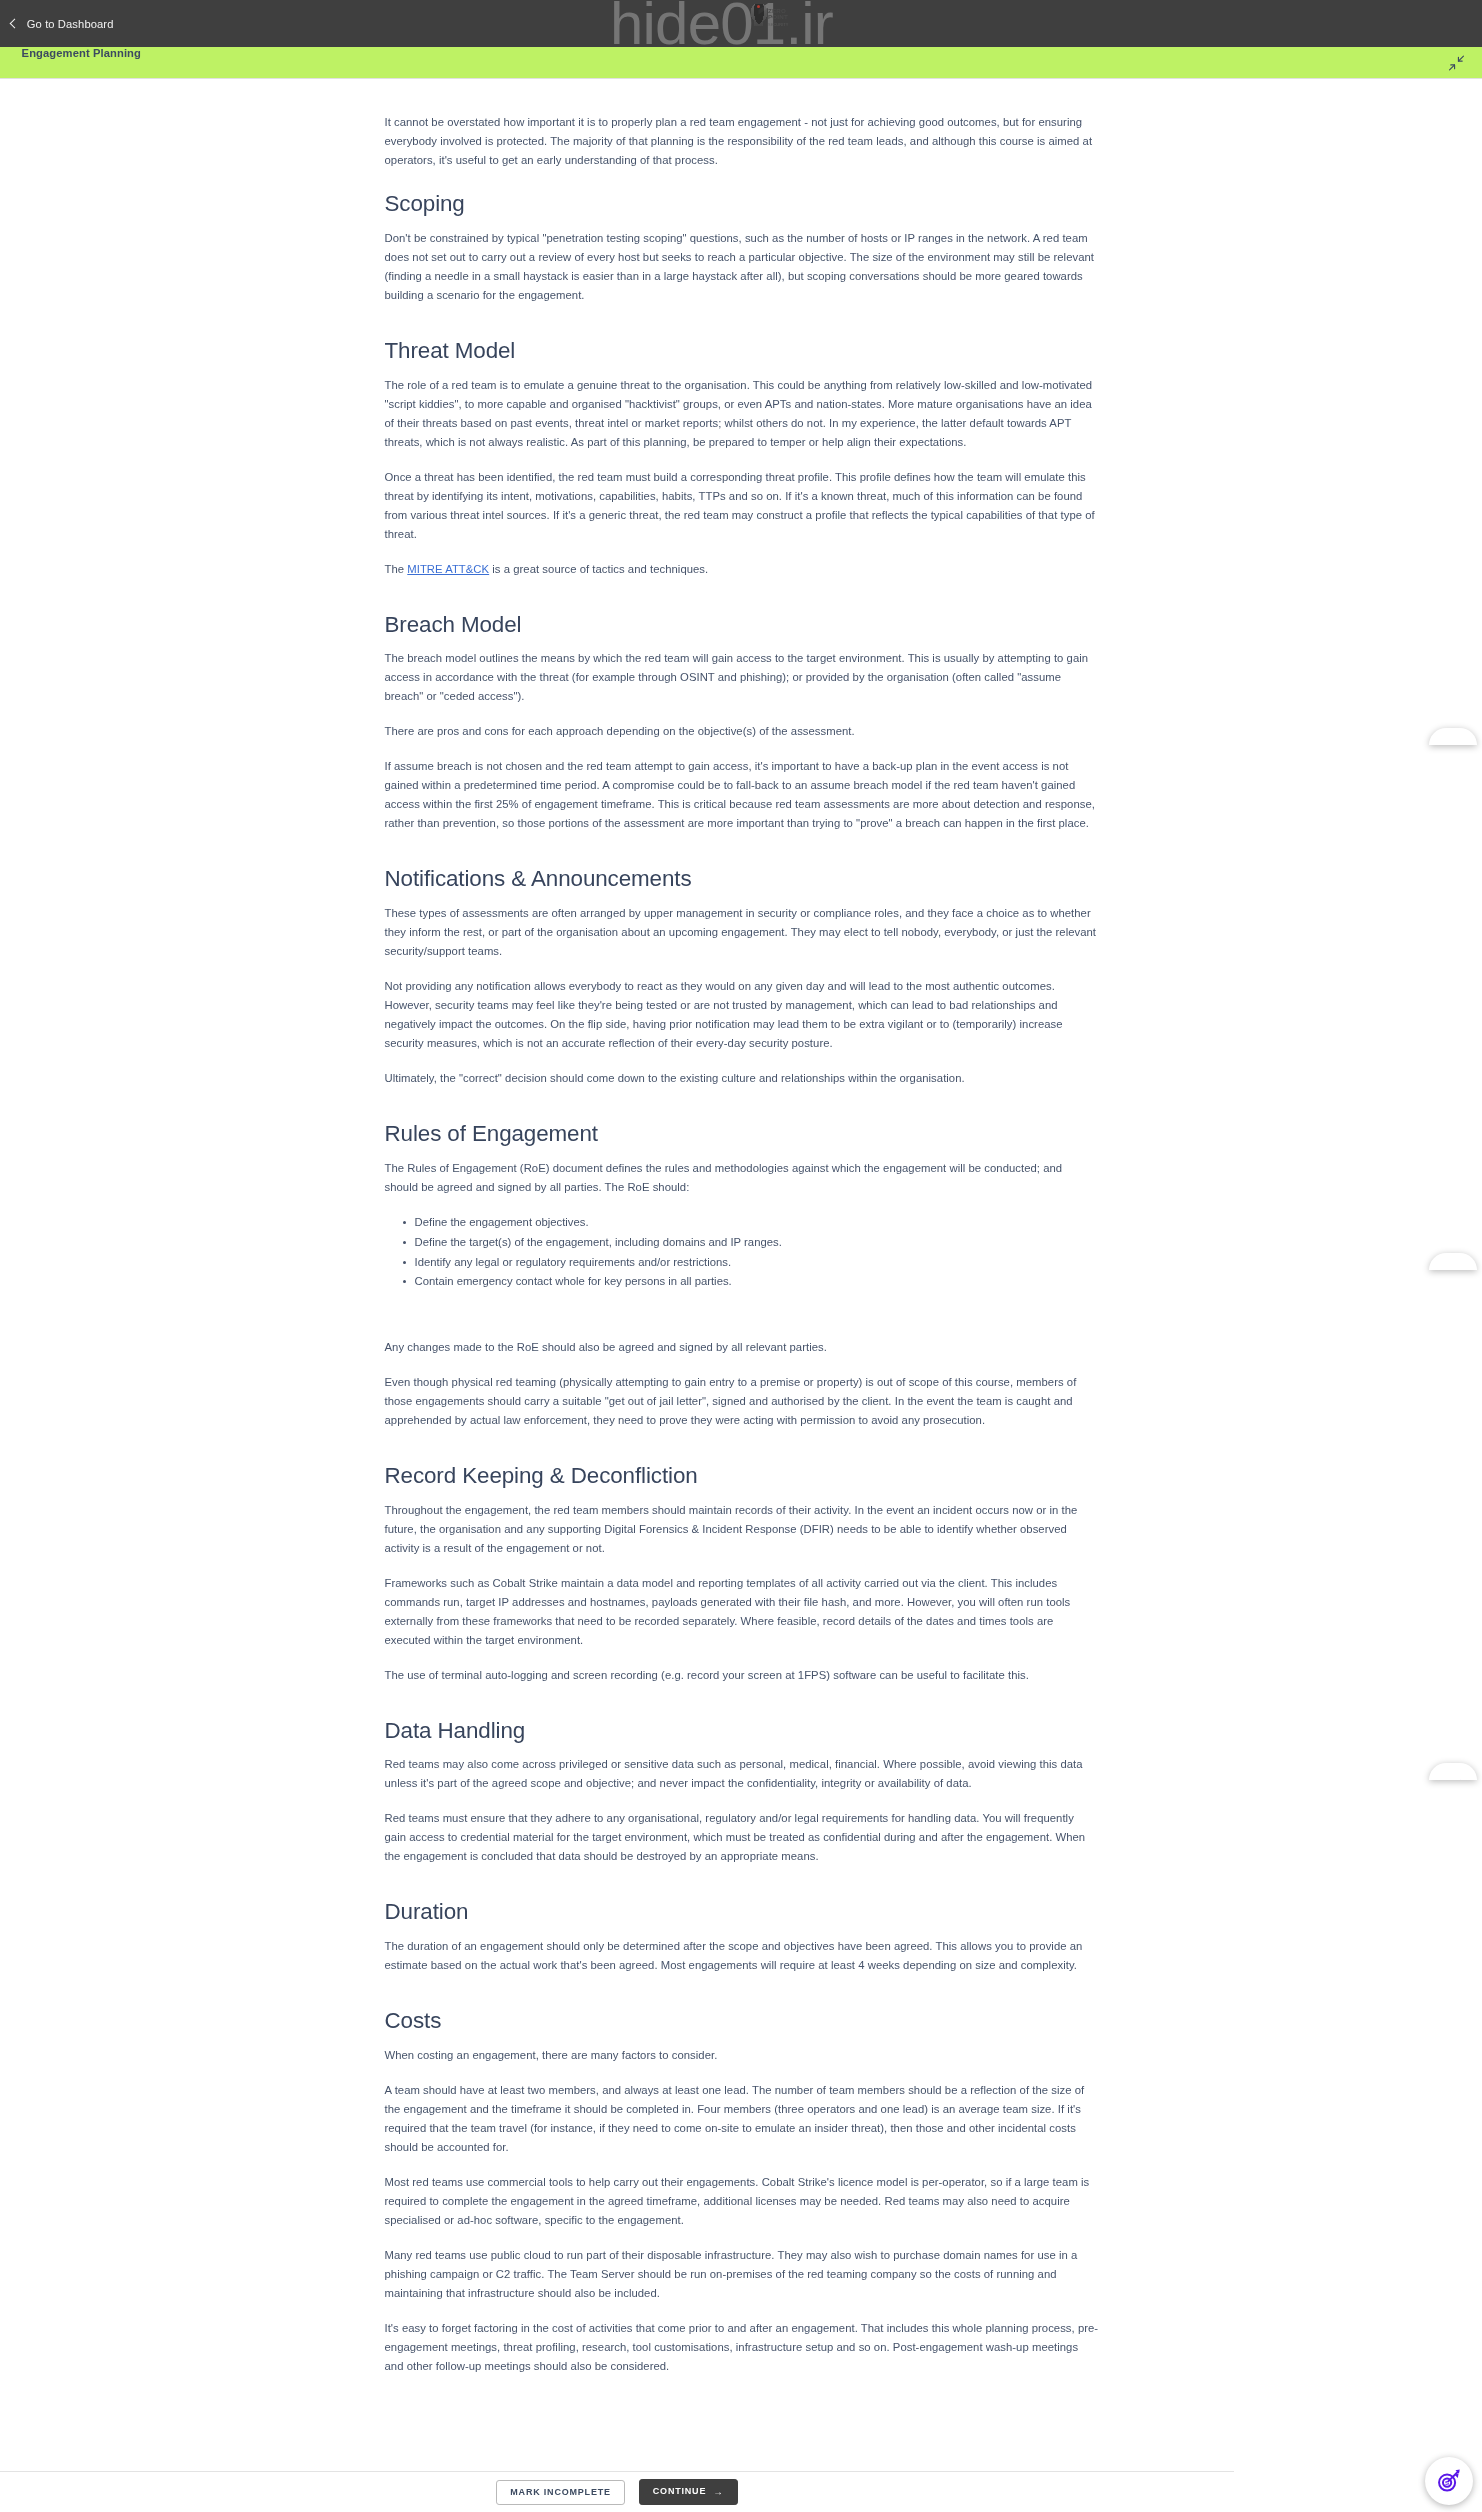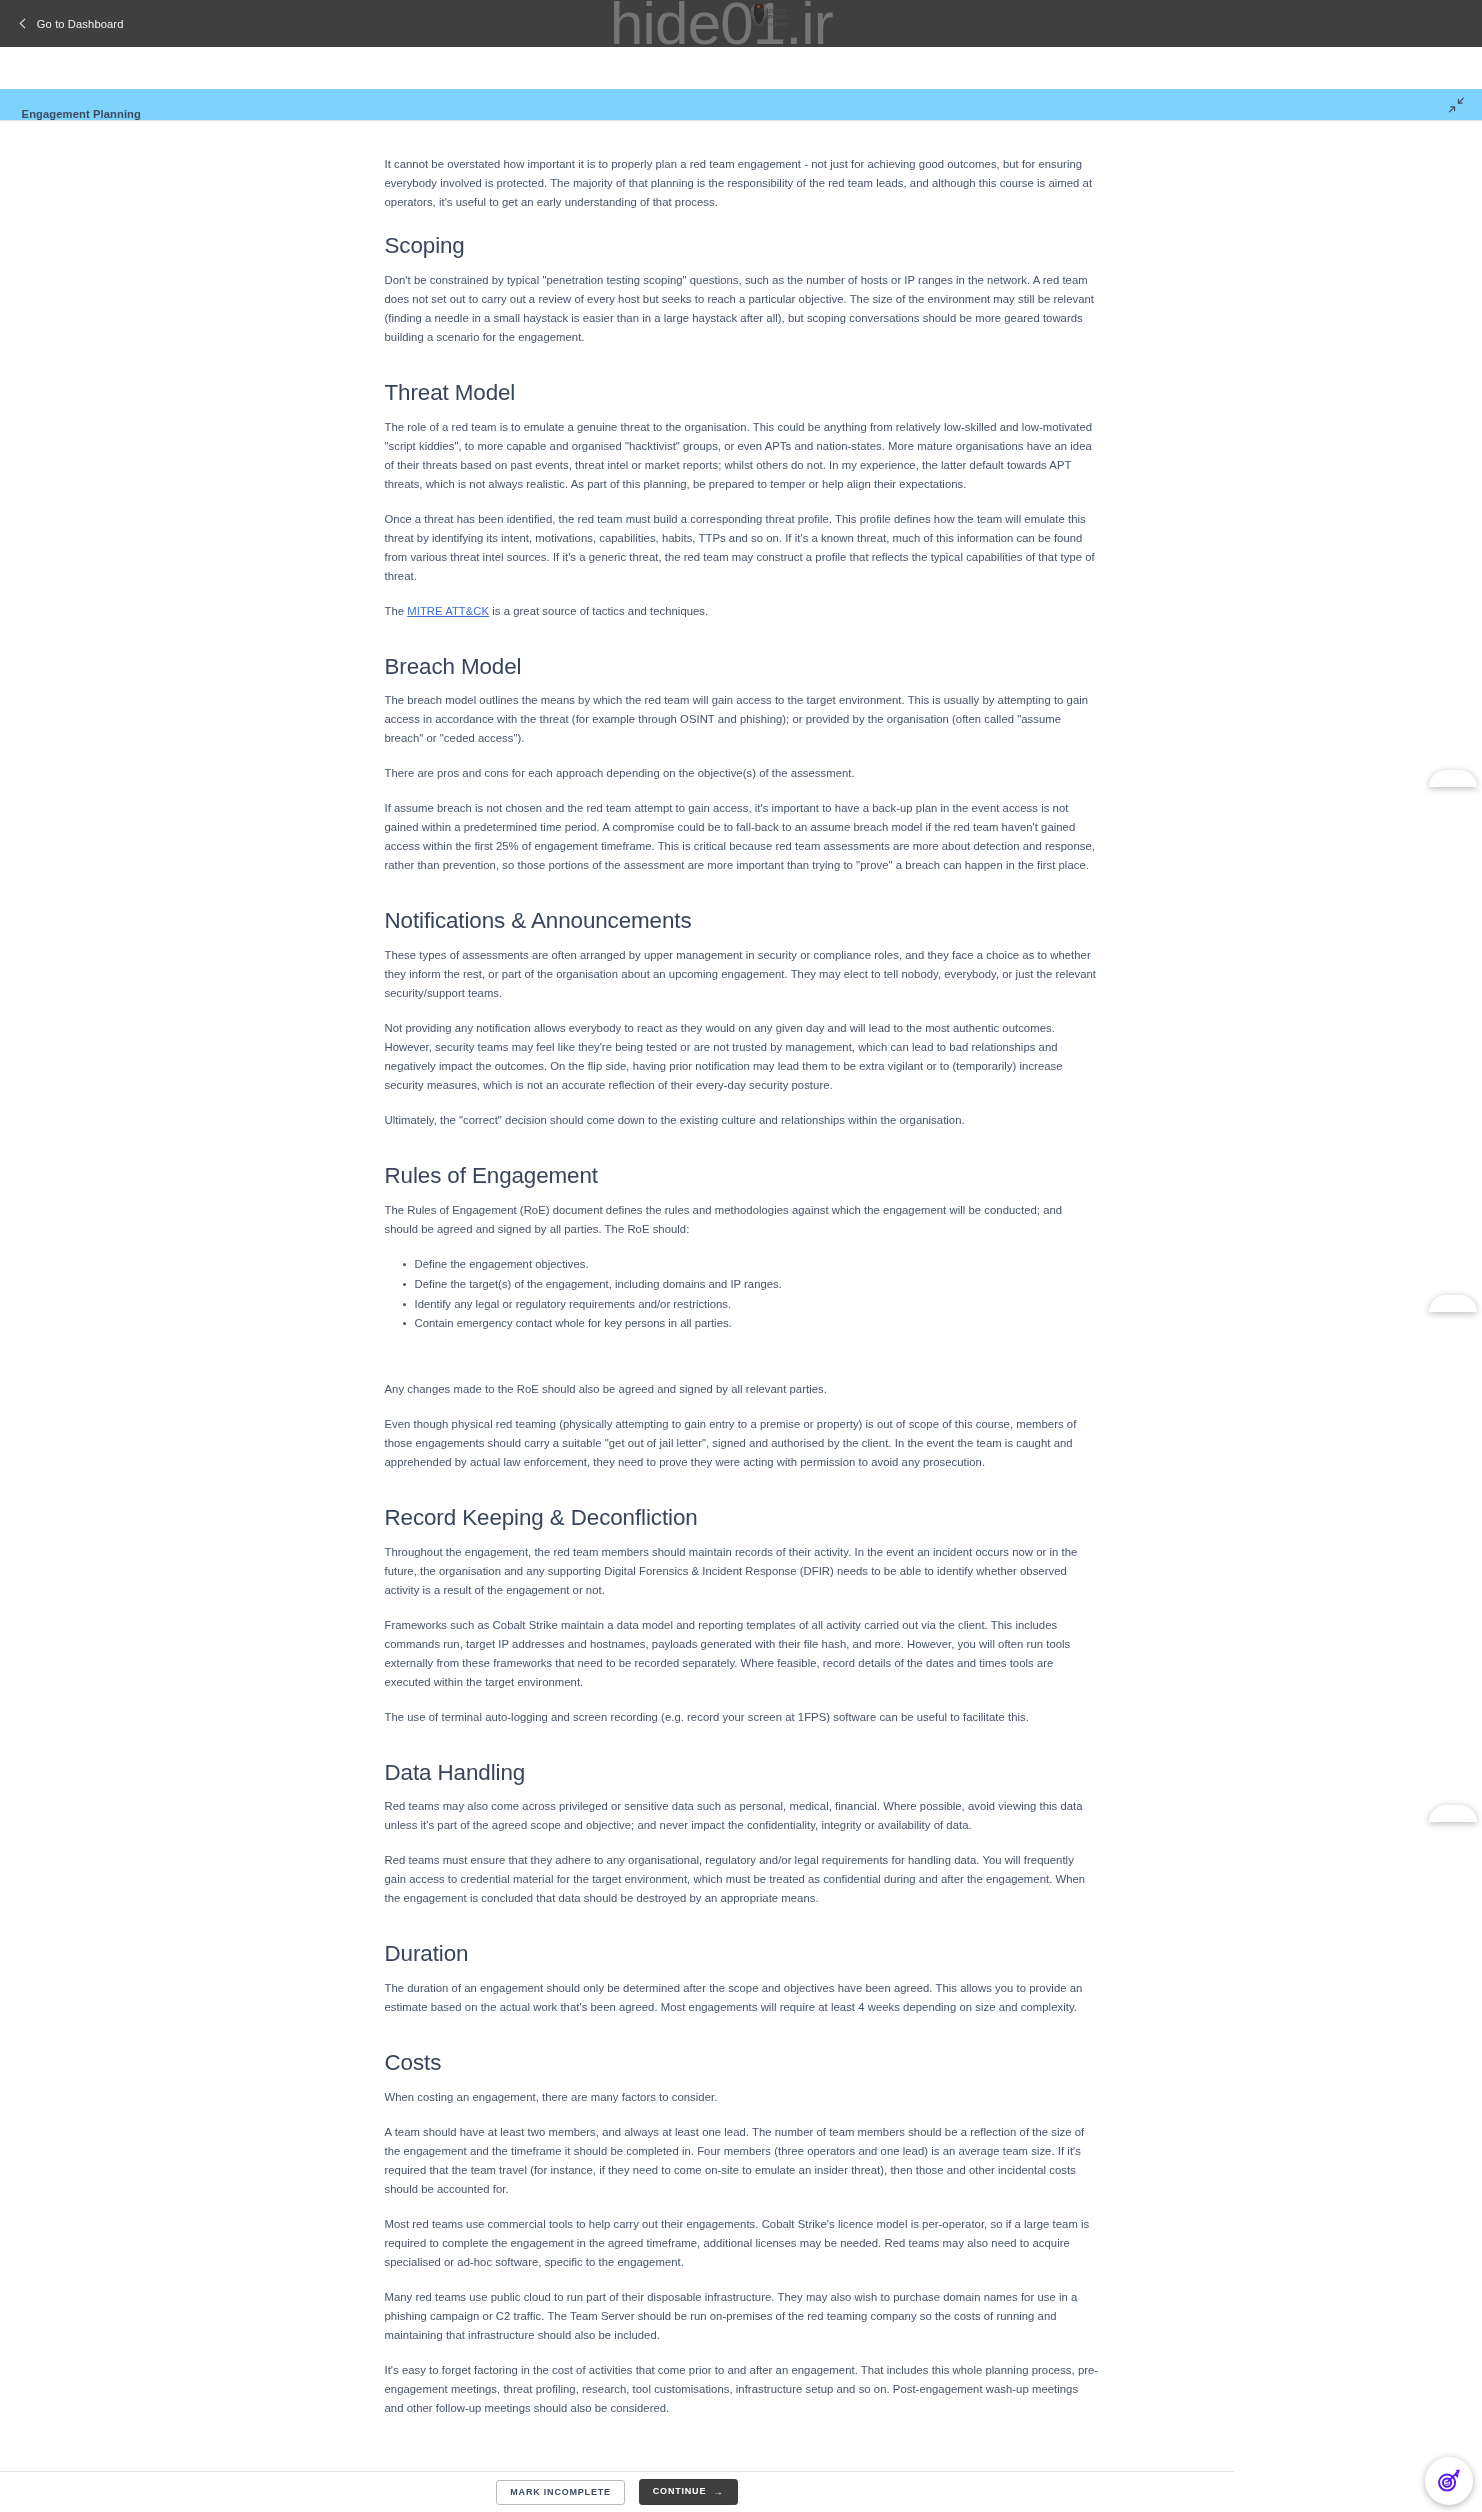--- a/index.html
+++ b/index.html
@@ -15,21 +15,21 @@
     overflow-x: hidden;
   }
 
   
   .topbar {
     position: relative;
     height: 47px;
     background: #3f3f3f;
     display: flex;
     align-items: center;
-    padding-left: 19px;
+    padding-left: 9px;
     overflow: visible;
   }
   .back-link {
     display: flex;
     align-items: center;
     gap: 8.5px;
     color: #f2f2f2;
     font-size: 11.2px;
     letter-spacing: 0.1px;
     text-decoration: none;
@@ -110,26 +110,25 @@
     left: 8.5px; top: 3.1px;
     width: 3.1px; height: 3.1px;
     background: #b03a2e;
     border-radius: 50%;
   }
 
   
   .titlebar {
     position: relative;
     height: 32px;
-    background: #7dd3fc;
+    background: #bef264;
     border-bottom: 0.8px solid #e1e1e1;
     display: flex;
-    align-items: flex-end;
+    align-items: flex-start;
     padding: 0 21.6px;
-    margin-top: 42px;
   }
   .page-title {
     font-size: 11.2px;
     font-weight: 700;
     color: #3c4a60;
     letter-spacing: 0.1px;
   }
   .collapse-btn {
     position: absolute;
     right: 18.5px;

